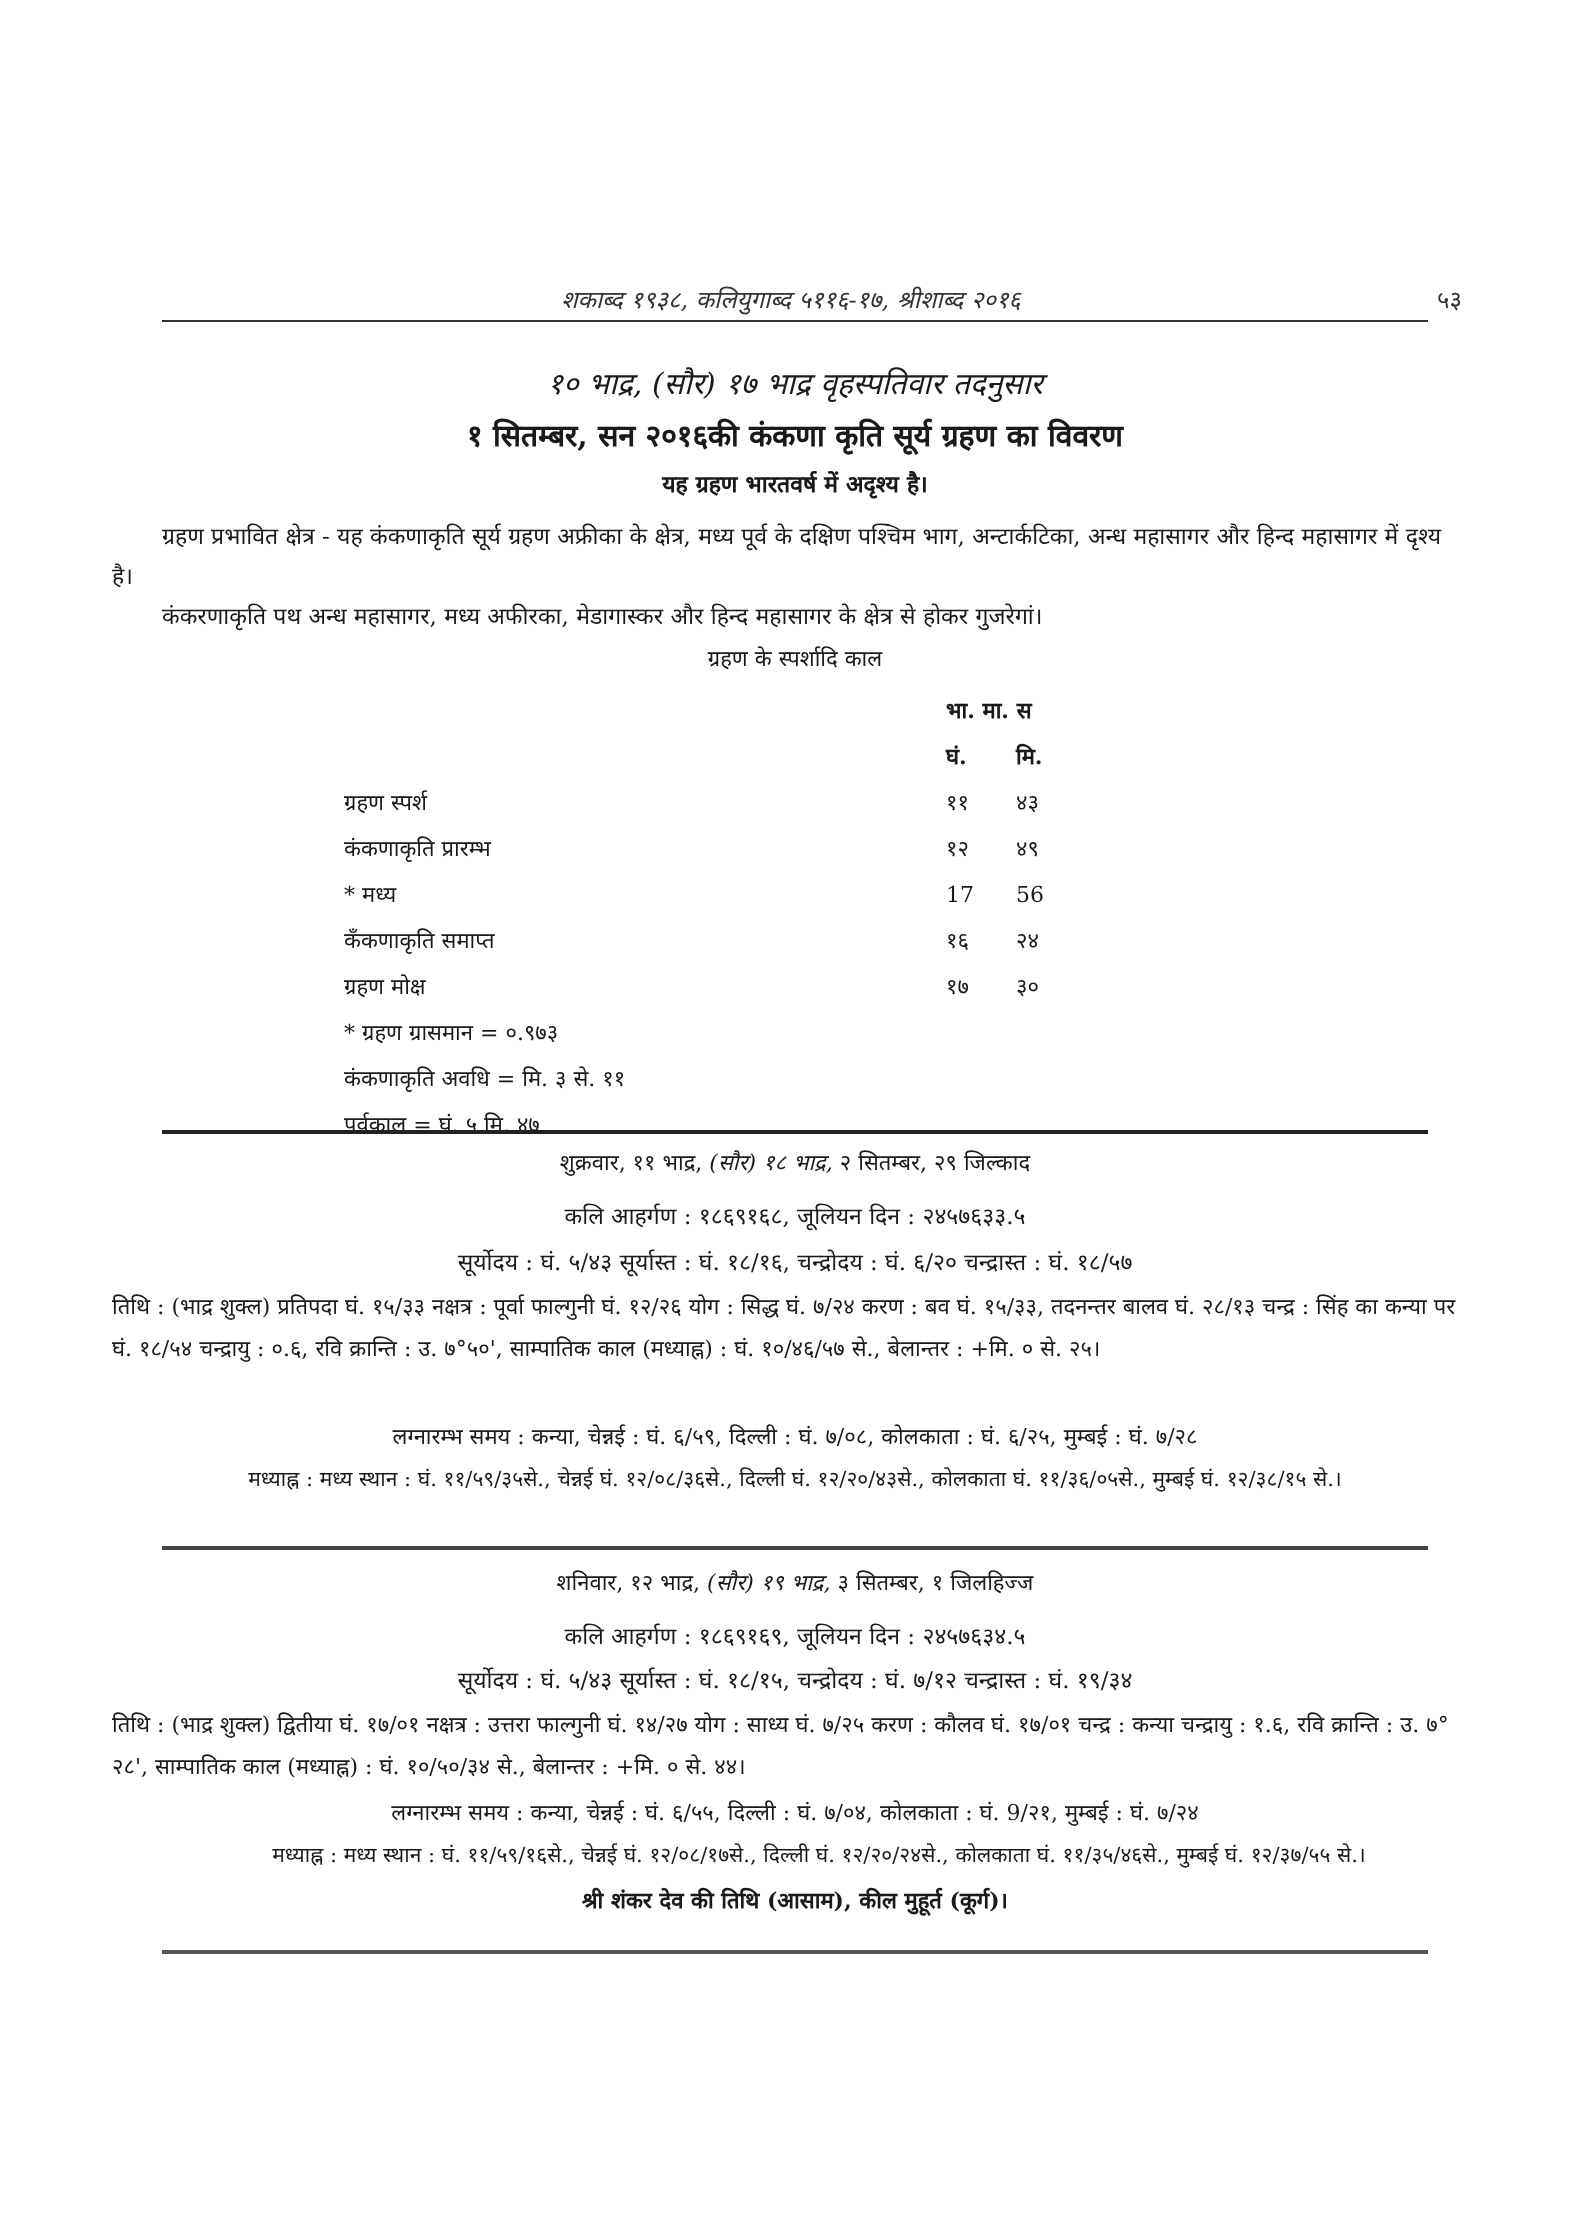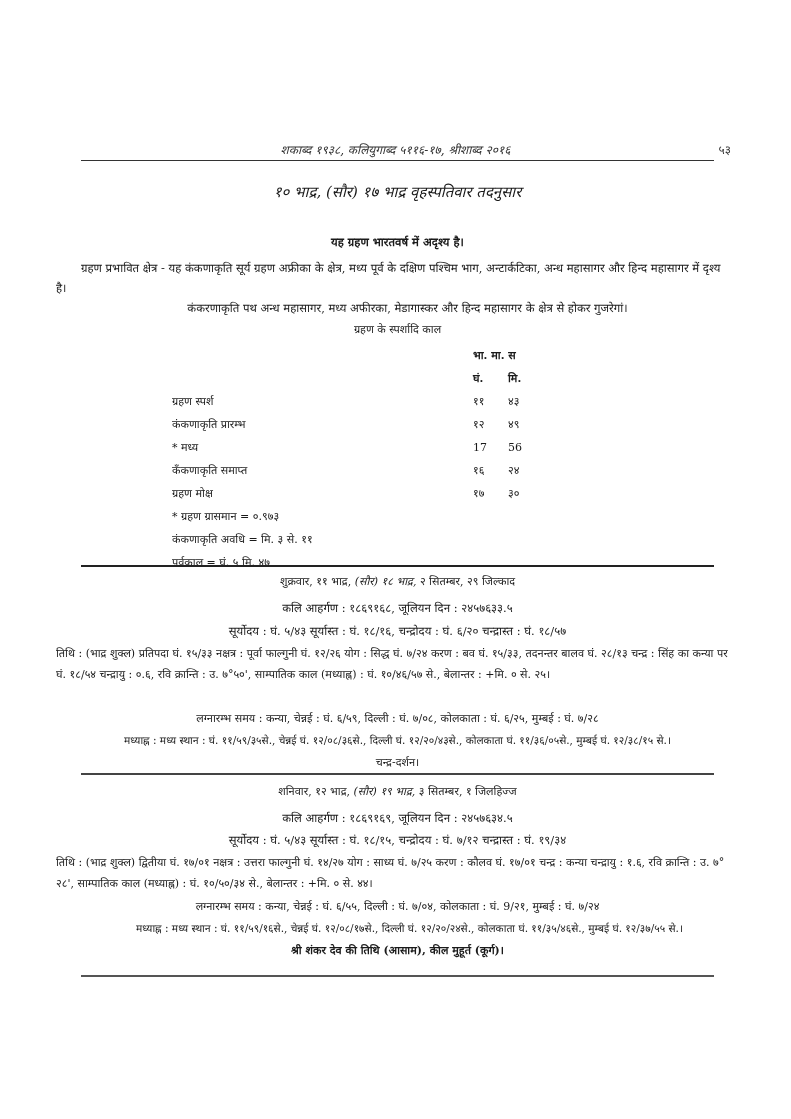--- a/index.html
+++ b/index.html
@@ -13,21 +13,21 @@
   .r-head{top:160px;height:1px;}
   .r-thick{top:565px;height:2px;background:#222;}
   .r2{top:773px;height:2px;background:#444;}
   .r3{top:975px;height:2px;background:#555;}
   .blk{position:absolute;left:81px;width:633px;}
   .c{text-align:center;}
   .h1{font-size:15px;font-style:italic;}
   .h2{font-size:15px;font-weight:bold;}
   .h3{font-size:11.5px;font-weight:bold;}
   .p{font-size:11.5px;line-height:20px;}
-  .ind{text-indent:25px;text-align:center;}
+  .ind{text-indent:25px;}
   b{font-weight:normal;}
   .tbl{position:absolute;left:170px;width:380px;font-size:11px;}
   .tbl .row{position:relative;height:23px;line-height:23px;}
   .tbl .lab{position:absolute;left:2px;}
   .tbl .c1{position:absolute;left:303px;width:30px;}
   .tbl .c2{position:absolute;left:338px;width:30px;}
   .tbl .hdr{font-weight:bold;}
   .day-title{font-size:11px;}
   .day-title i{font-style:italic;}
   .meta{font-size:11.5px;line-height:21px;}
@@ -38,20 +38,21 @@
 
 <div class="page">
 
   <div class="runhead">
     <div class="center">शकाब्द १९३८, कलियुगाब्द ५११६-१७, श्रीशाब्द २०१६</div>
     <div class="pg">५३</div>
   </div>
   <div class="rule r-head"></div>
 
   <div class="blk c h1" style="top:181px;">१० भाद्र, (सौर) १७ भाद्र वृहस्पतिवार तदनुसार</div>
+  <div class="blk c h2" style="top:207px;">१ सितम्बर, सन २०१६की कंकणा कृति सूर्य ग्रहण का विवरण</div>
   <div class="blk c h3" style="top:234px;">यह ग्रहण भारतवर्ष में अदृश्य है।</div>
 
   <div class="blk p" style="top:258px;left:56px;width:678px;">
     <span style="padding-left:25px"></span><b>ग्रहण प्रभावित क्षेत्र</b><span> - यह कंकणाकृति सूर्य ग्रहण अफ्रीका के क्षेत्र, मध्य पूर्व के दक्षिण पश्चिम भाग, अन्टार्कटिका, अन्ध महासागर और हिन्द महासागर में दृश्य है।</span>
   </div>
   <div class="blk p ind" style="top:298px;left:56px;width:678px;">कंकरणाकृति पथ अन्ध महासागर, मध्य अफीरका, मेडागास्कर और हिन्द महासागर के क्षेत्र से होकर गुजरेगां।</div>
   <div class="blk c p" style="top:320px;font-size:11px;">ग्रहण के स्पर्शादि काल</div>
 
   <div class="tbl" style="top:344px;">
     <div class="row hdr">
@@ -110,21 +111,20 @@
   </div>
   <div class="blk txt" style="top:643px;left:56px;width:678px;">
     <b>तिथि :</b><span> (भाद्र शुक्ल) प्रतिपदा घं. १५/३३ </span><b>नक्षत्र :</b><span> पूर्वा फाल्गुनी घं. १२/२६ </span><b>योग :</b><span> सिद्ध घं. ७/२४ </span><b>करण :</b><span> बव घं. १५/३३, तदनन्तर बालव घं. २८/१३ </span><b>चन्द्र :</b><span> सिंह का कन्या पर घं. १८/५४ </span><b>चन्द्रायु :</b><span> ०.६, </span><b>रवि क्रान्ति :</b><span> उ. ७°५०', </span><b>साम्पातिक काल (मध्याह्न) :</b><span> घं. १०/४६/५७ से., </span><b>बेलान्तर :</b><span> +मि. ० से. २५।</span>
   </div>
   <div class="blk c txt" style="top:708px;">
     <b>लग्नारम्भ समय :</b><span> कन्या, </span><b>चेन्नई :</b><span> घं. ६/५९, </span><b>दिल्ली :</b><span> घं. ७/०८, </span><b>कोलकाता :</b><span> घं. ६/२५, </span><b>मुम्बई :</b><span> घं. ७/२८</span>
   </div>
   <div class="blk c txt" style="top:730px;left:50px;width:695px;font-size:10.5px;">
     <b>मध्याह्न : मध्य स्थान :</b><span> घं. ११/५९/३५से., चेन्नई घं. १२/०८/३६से., दिल्ली घं. १२/२०/४३से., कोलकाता घं. ११/३६/०५से., मुम्बई घं. १२/३८/१५ से.।</span>
   </div>
-  <div class="blk c txt" style="top:752px;">चन्द्र-दर्शन।</div>
 
   <div class="rule r2"></div>
 
   <div class="blk c day-title" style="top:783px;">
     <span>शनिवार, १२ भाद्र, </span><i>(सौर) १९ भाद्र,</i><span> ३ सितम्बर, १ जिलहिज्ज</span>
   </div>
   <div class="blk c meta" style="top:808px;">
     <b>कलि आहर्गण :</b><span> १८६९१६९, </span><b>जूलियन दिन :</b><span> २४५७६३४.५</span>
   </div>
   <div class="blk c meta" style="top:830px;">

